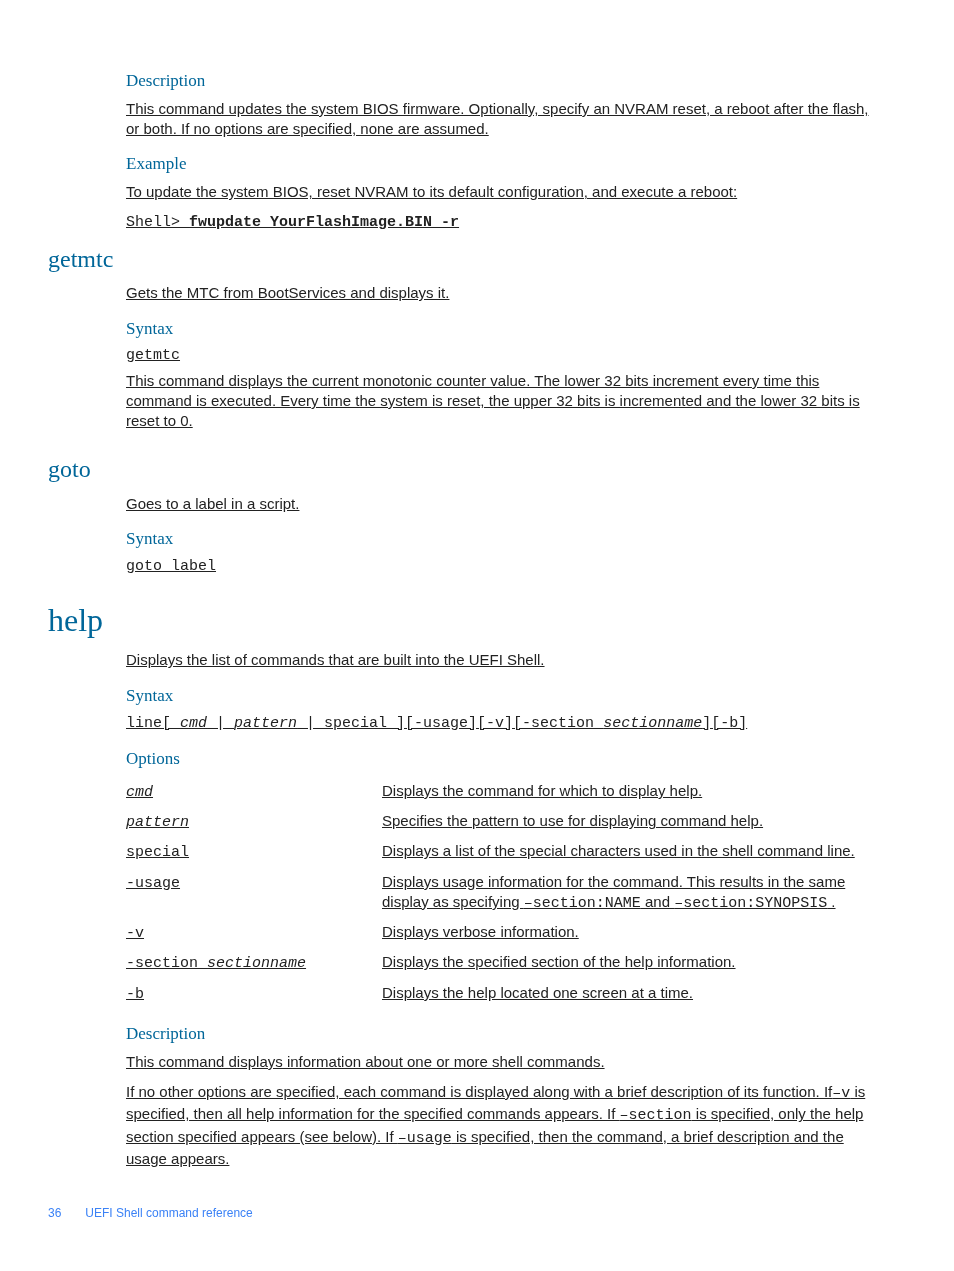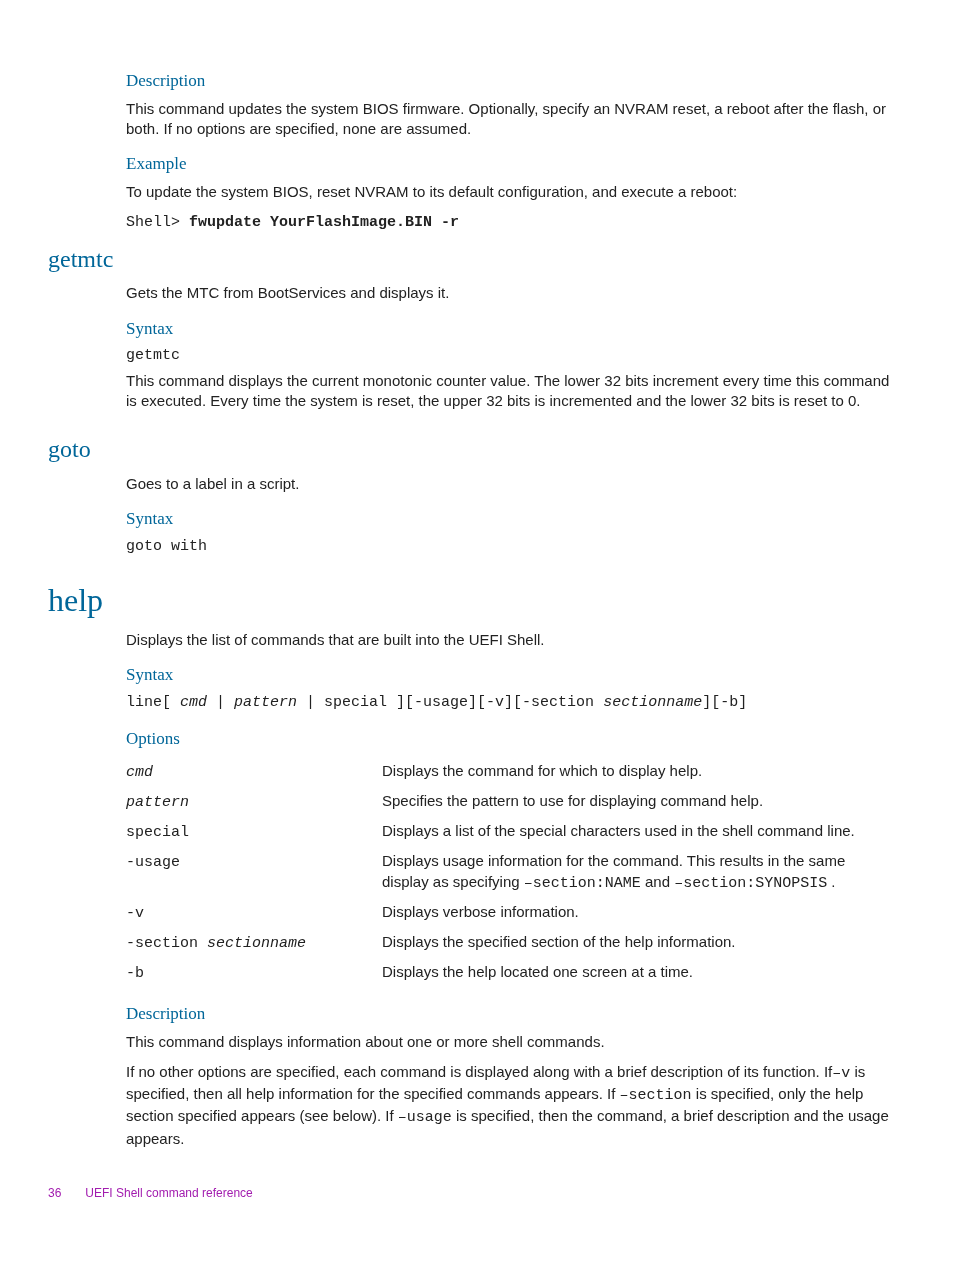--- a/index.html
+++ b/index.html
@@ -27,21 +27,22 @@
     text-indent: 0;
   }
   .h-sec.getmtc { margin-top: 8px; }
   .h-sub {
     font-size: 17px;
     margin: 14px 0 6px 0;
     text-indent: 78px;
   }
   .body-block {
     margin-left: 78px;
-    margin-right: 4px;
+    margin-right: 24px;
+    text-decoration: underline;
   }
   .body-block p { margin: 4px 0 10px 0; }
   .mono {
     font-family: "Courier New", monospace;
     font-size: 15px;
   }
   .mono-italic {
     font-family: "Courier New", monospace;
     font-style: italic;
   }
@@ -54,21 +55,21 @@
   }
   table.opts td {
     vertical-align: top;
     padding: 4px 6px 4px 0;
   }
   table.opts td.k { width: 250px; }
   .footer {
     position: relative;
     margin-top: 36px;
     font-size: 12px;
-    color: #a21caf;
+    color: #3b82f6;
   }
   .footer .pn { display: inline-block; width: 34px; }
 </style>
 </head>
 <body>
 
 <div class="page">
 
   <div class="h-blue h-sub">Description</div>
   <div class="body-block">
@@ -92,21 +93,21 @@
     <div class="mono">getmtc</div>
     <p>This command displays the current monotonic counter value. The lower 32 bits increment every time this command is executed. Every time the system is reset, the upper 32 bits is incremented and the lower 32 bits is reset to 0.</p>
   </div>
 
   <div class="h-blue h-sec">goto</div>
   <div class="body-block">
     <p>Goes to a label in a script.</p>
   </div>
   <div class="h-blue h-sub">Syntax</div>
   <div class="body-block">
-    <div class="mono">goto with</div>
+    <div class="mono">goto label</div>
   </div>
 
   <div class="h-blue h-sec" style="font-size:32px;">help</div>
   <div class="body-block">
     <p>Displays the list of commands that are built into the UEFI Shell.</p>
   </div>
   <div class="h-blue h-sub">Syntax</div>
   <div class="body-block">
     <div class="mono">
       <span>line[ </span><span class="mono-italic">cmd</span><span> | </span><span class="mono-italic">pattern</span><span> | special ][-usage][-v][-section </span><span class="mono-italic">sectionname</span><span>][-b]</span>

